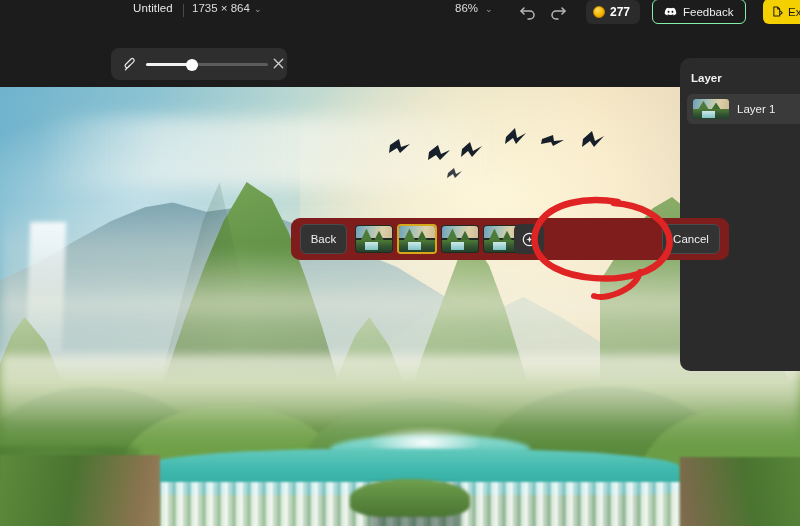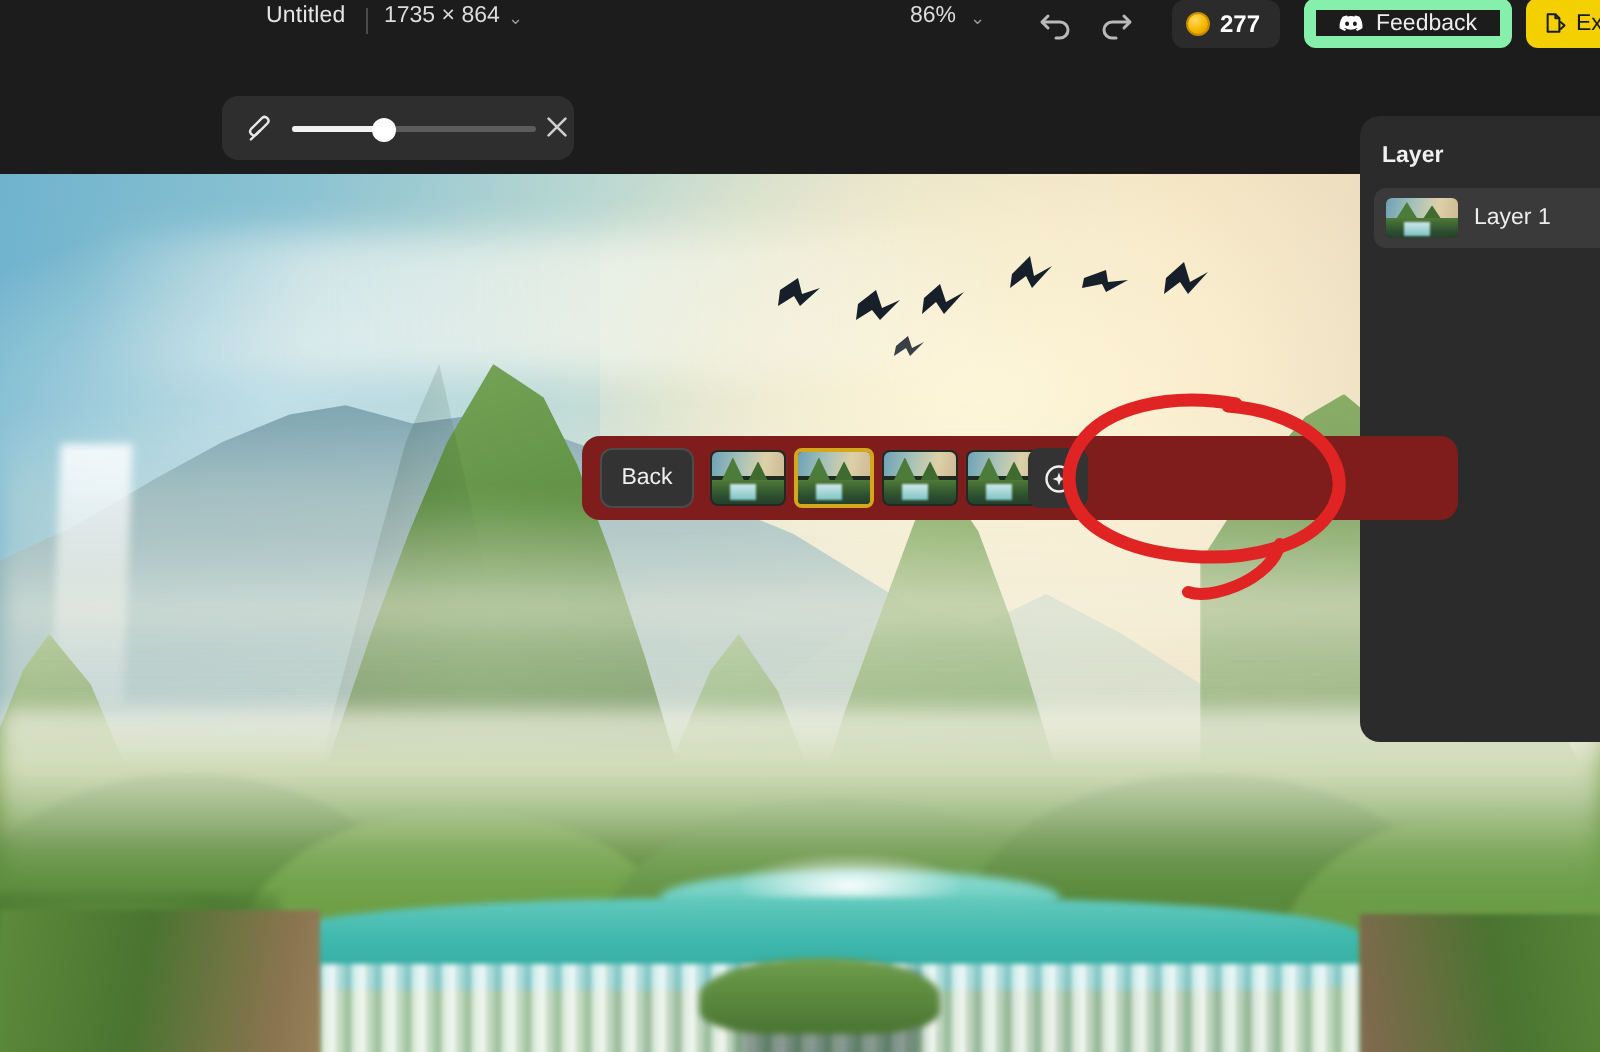--- a/index.html
+++ b/index.html
@@ -57,21 +57,21 @@
     width: 12px; height: 12px; border-radius: 50%;
     background: radial-gradient(circle at 35% 30%, #ffd95e 0%, #f5b800 55%, #d79400 100%);
     border: 1px solid #c48c00;
     flex: none;
   }
   .tb-credits-num { font-size: 12px; font-weight: bold; color: #fff; }
 
   .tb-feedback {
     position: absolute; left: 652px; top: -1px;
     height: 25px; padding: 0 11px;
-    background: #1c1c1c; border: 6px solid #86efac; border-radius: 6px;
+    background: #1c1c1c; border: 1px solid #86efac; border-radius: 6px;
     display: flex; align-items: center; gap: 6px;
   }
   .tb-feedback-label { font-size: 11.5px; color: #ededed; }
   .discord-ico { width: 13px; height: 10px; display: block; }
 
   .tb-export {
     position: absolute; left: 763px; top: -1px;
     height: 25px; width: 52px; padding: 0 9px;
     background: #f5d000; border-radius: 6px;
     display: flex; align-items: center; gap: 5px;
@@ -581,20 +581,23 @@
 
     <div class="ab-regen">
       <svg viewBox="0 0 18 18" xmlns="http://www.w3.org/2000/svg">
         <circle cx="9" cy="9" r="6.6" fill="none" stroke="#f0f0f0" stroke-width="1.3"></circle>
         <path d="M13.2 5.2 L15.3 4.4 L14.6 6.6" fill="#f0f0f0"></path>
         <path d="M9 5.6 L9.9 8.1 L12.4 9 L9.9 9.9 L9 12.4 L8.1 9.9 L5.6 9 L8.1 8.1 Z" fill="#f0f0f0"></path>
       </svg>
     </div>
 
 
+    <div class="ab-cancel">
+      <span>Cancel</span>
+    </div>
   </div>
 
   <div class="annot">
     <svg viewBox="0 0 160 112" xmlns="http://www.w3.org/2000/svg">
       <path d="M96 10 C62 4, 30 12, 18 30 C7 47, 13 66, 33 76 C54 87, 90 90, 116 82 C140 75, 152 58, 146 41 C140 24, 118 13, 92 11" fill="none" stroke="#e02424" stroke-width="6.5" stroke-linecap="round" stroke-linejoin="round"></path>
       <path d="M118 80 C116 88, 108 96, 96 101 C86 105, 78 106, 72 104" fill="none" stroke="#e02424" stroke-width="6" stroke-linecap="round"></path>
     </svg>
   </div>
 
 </div>

